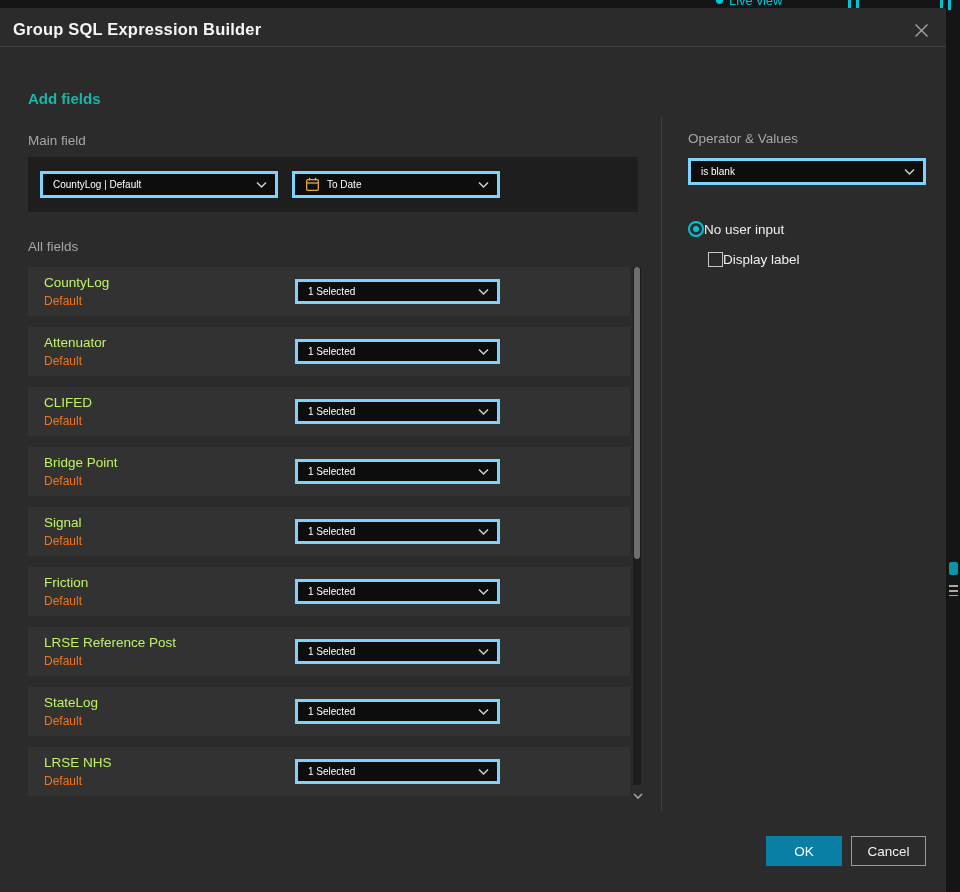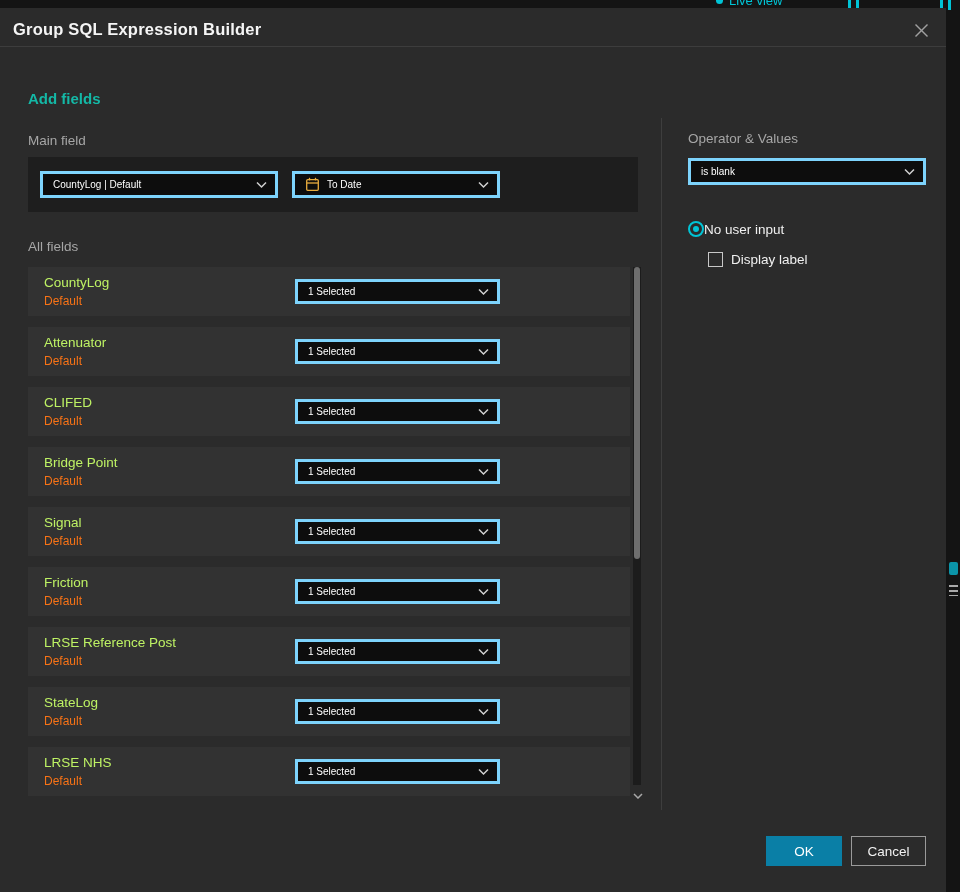--- a/index.html
+++ b/index.html
@@ -57,21 +57,21 @@
               align-items:center; justify-content:center; cursor:pointer; }
 
   .vdiv { position:absolute; left:661px; top:110px; width:1px; height:692px; background:#3e3e3e; }
 
   .dd-op { left:688px; top:150px; width:238px; }
 
   .radio-row { position:absolute; left:688px; top:213px; display:flex; align-items:center; }
   .radio { width:16px; height:16px; border-radius:50%; border:2px solid #00c4d6; background:#2b2b2b;
            display:flex; align-items:center; justify-content:center; cursor:pointer; flex:0 0 auto; }
   .radio .rdot { width:6px; height:6px; border-radius:50%; background:#00c4d6; }
-  .check-row { position:absolute; left:708px; top:244px; display:flex; align-items:center; gap:8px; }
+  .check-row { position:absolute; left:708px; top:244px; display:flex; align-items:center; gap:0; }
   .checkbox { width:15px; height:15px; border:1px solid #c8c8c8; background:transparent; cursor:pointer; flex:0 0 auto; }
   .ctl-label { font-size:13.5px; color:#f0f0f0; }
 
   .btn { position:absolute; top:828px; height:30px; font-size:13.5px; font-family:"Liberation Sans", sans-serif;
          display:flex; align-items:center; justify-content:center; cursor:pointer; border:none; }
   .btn-ok { left:766px; width:76px; background:#0a7fa6; color:#ffffff; }
   .btn-cancel { left:851px; width:75px; background:transparent; border:1px solid #9a9a9a; color:#f2f2f2; }
 </style>
 </head>
 <body>

